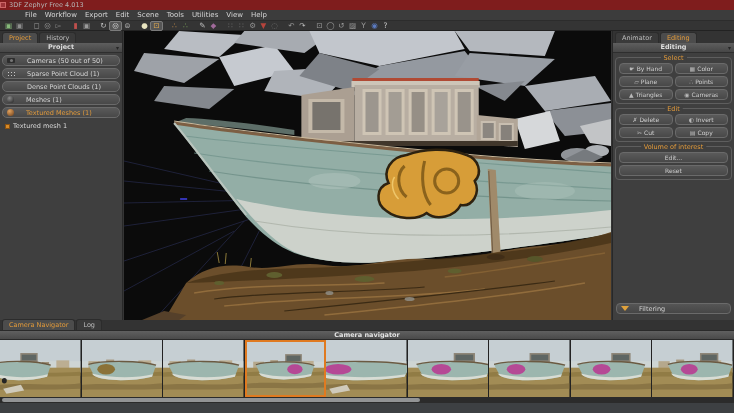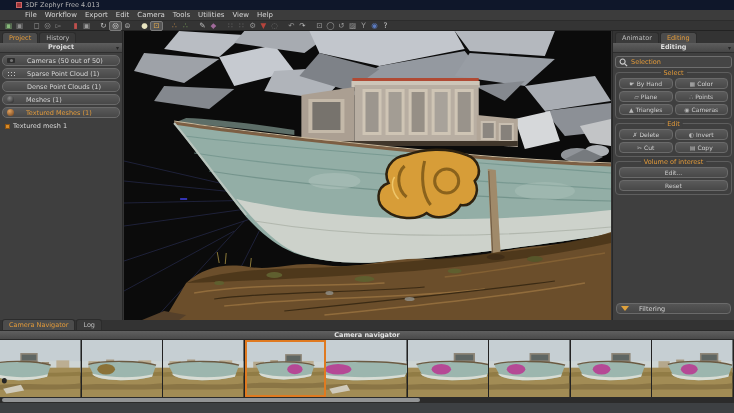--- a/index.html
+++ b/index.html
@@ -1,20 +1,20 @@
 <!DOCTYPE html>
 <html><head>
 <meta charset="utf-8">
 <style>
   html,body{margin:0;padding:0;background:#222;}
   body{width:734px;height:413px;overflow:hidden;font-family:"DejaVu Sans","Liberation Sans",sans-serif;}
   #app{position:relative;width:734px;height:413px;background:#353535;}
 
   
-  #titlebar{position:absolute;left:0;top:0;width:734px;height:10px;background:#0f172a;display:flex;align-items:center;gap:3px;padding-left:16px;box-sizing:border-box;}
+  #titlebar{position:absolute;left:0;top:0;width:734px;height:10px;background:#7f1d1d;display:flex;align-items:center;gap:3px;padding-left:0;box-sizing:border-box;}
   #logo{width:6px;height:6px;background:#9c3438;border:1px solid #c66;box-sizing:border-box;}
   #title{font-size:6.5px;color:#b5b5b5;line-height:10px;white-space:nowrap;}
 
   
   #menubar{position:absolute;left:0;top:10px;width:734px;height:11px;background:#3c3c3c;border-bottom:1px solid #2c2c2c;display:flex;align-items:center;padding-left:21px;box-sizing:border-box;}
   .menu-item{font-size:7px;color:#d6d6d6;padding:0 4px;line-height:11px;cursor:default;}
 
   
   #toolbar{position:absolute;left:0;top:21px;width:734px;height:10px;background:#343434;border-bottom:1px solid #222;display:flex;align-items:center;padding-left:3px;box-sizing:border-box;}
   .tb-icon{width:11px;height:9px;font-size:7.5px;line-height:9px;text-align:center;display:inline-block;}
@@ -84,21 +84,21 @@
   <div id="titlebar">
     <span id="logo"></span>
     <span id="title">3DF Zephyr Free 4.013</span>
   </div>
 
   <div id="menubar">
       <span class="menu-item">File</span>
       <span class="menu-item">Workflow</span>
       <span class="menu-item">Export</span>
       <span class="menu-item">Edit</span>
-      <span class="menu-item">Camera</span>
+      <span class="menu-item">Scene</span>
       <span class="menu-item">Tools</span>
       <span class="menu-item">Utilities</span>
       <span class="menu-item">View</span>
       <span class="menu-item">Help</span>
     </div>
 
   <div id="toolbar">
       <span class="tb-icon" style="color: rgb(134, 185, 122);">▣</span>
       <span class="tb-icon" style="color: rgb(143, 143, 143);">▣</span>
       <span class="tb-sep"></span>
@@ -301,27 +301,20 @@
 
   <div id="rightpanel" class="panel">
     <div class="tabrow">
       <span class="tab">Animator</span>
       <span class="tab active">Editing</span>
     </div>
     <div class="phead">
       <span>Editing</span>
       <span class="caret">▾</span>
     </div>
-    <div class="sel-box">
-      <svg width="9" height="9" viewBox="0 0 10 10">
-        <circle cx="4" cy="4" r="2.8" fill="none" stroke="#cfcfcf" stroke-width="1.2"></circle>
-        <line x1="6.2" y1="6.2" x2="9" y2="9" stroke="#cfcfcf" stroke-width="1.4"></line>
-      </svg>
-      <span class="lbl">Selection</span>
-    </div>
     <div id="grp-wrap">
         <div class="grp">
           <span class="grp-title">Select</span>
           <div class="grp-body">
             <div class="gbtn">
               <span class="g">☛</span>
               <span>By Hand</span>
             </div>
             <div class="gbtn">
               <span class="g">▦</span>

